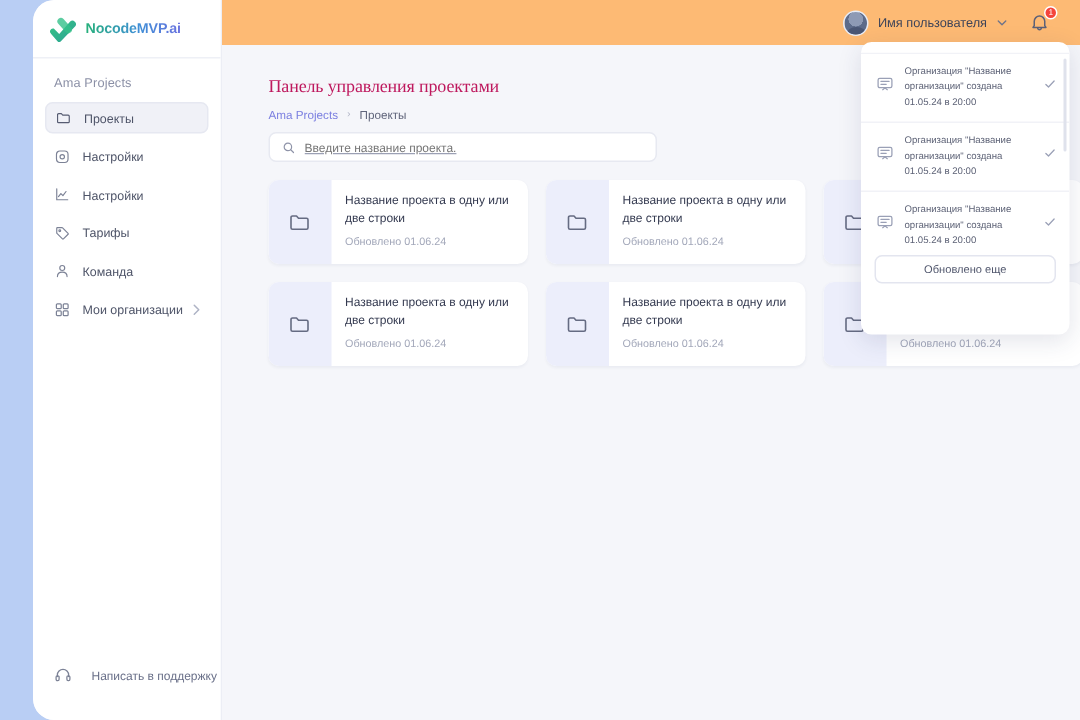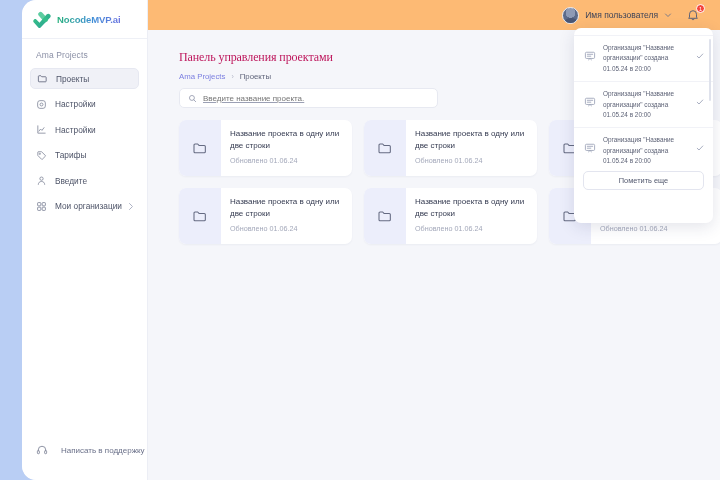--- a/index.html
+++ b/index.html
@@ -225,21 +225,21 @@
           <circle cx="8.4" cy="8.4" r="1.3"></circle>
         </svg>
         <span class="nav-label">Тарифы</span>
       </div>
 
       <div class="nav-item">
         <svg class="ic" viewBox="0 0 24 24" fill="none" stroke="#7c8296" stroke-width="1.7">
           <circle cx="12" cy="8" r="3.6"></circle>
           <path d="M5 20.5c0-3.9 3.1-6.4 7-6.4s7 2.5 7 6.4" stroke-linecap="round"></path>
         </svg>
-        <span class="nav-label">Введите</span>
+        <span class="nav-label">Команда</span>
       </div>
 
       <div class="nav-item">
         <svg class="ic" viewBox="0 0 24 24" fill="none" stroke="#7c8296" stroke-width="1.8">
           <rect x="3.5" y="3.5" width="7" height="7" rx="1.4"></rect>
           <rect x="13.5" y="3.5" width="7" height="7" rx="1.4"></rect>
           <rect x="3.5" y="13.5" width="7" height="7" rx="1.4"></rect>
           <rect x="13.5" y="13.5" width="7" height="7" rx="1.4"></rect>
         </svg>
         <span class="nav-label">Мои организации</span>
@@ -418,17 +418,17 @@
           <div class="notif-line">Организация "Название организации" создана</div>
           <div class="notif-time">01.05.24 в 20:00</div>
         </div>
         <svg class="notif-check" viewBox="0 0 16 16" fill="none" stroke="#9aa0b6" stroke-width="1.7">
           <path d="M2.5 8.6 6 12 13.5 4" stroke-linecap="round" stroke-linejoin="round"></path>
         </svg>
       </div>
     </div>
 
     <div class="notif-foot">
-      <button class="load-more">Пометить еще</button>
+      <button class="load-more">Обновлено еще</button>
     </div>
   </div>
 
 </div>
 
 </body></html>

